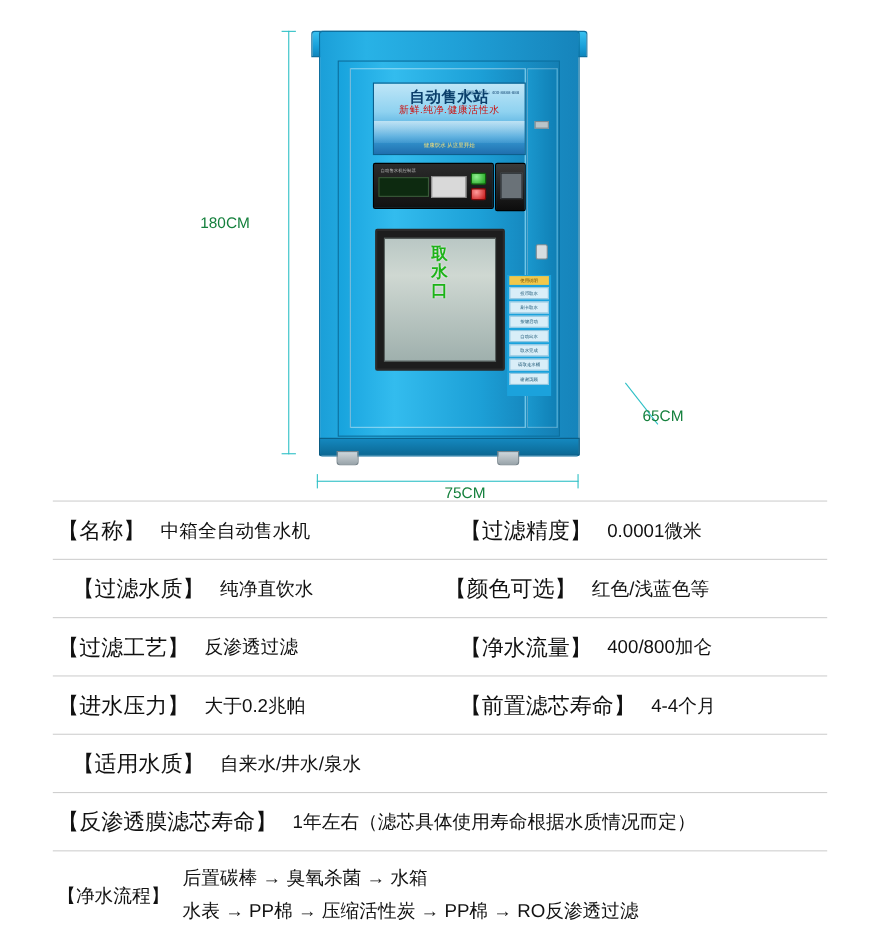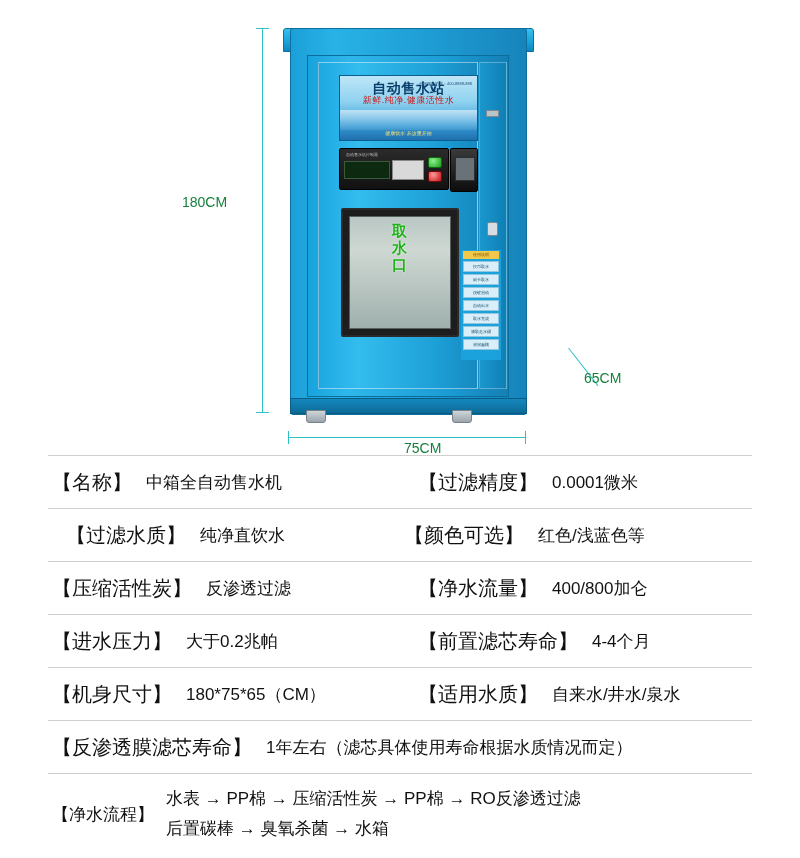--- a/index.html
+++ b/index.html
@@ -463,61 +463,57 @@
       <span class="spec-val">纯净直饮水</span>
     </div>
     <div class="spec-cell">
       <span class="spec-key">【颜色可选】</span>
       <span class="spec-val">红色/浅蓝色等</span>
     </div>
   </div>
 
   <div class="spec-row">
     <div class="spec-cell">
-      <span class="spec-key">【压缩活性炭】</span>
+      <span class="spec-key">【过滤工艺】</span>
       <span class="spec-val">反渗透过滤</span>
     </div>
     <div class="spec-cell right">
       <span class="spec-key">【净水流量】</span>
       <span class="spec-val">400/800加仑</span>
     </div>
   </div>
 
   <div class="spec-row">
     <div class="spec-cell">
       <span class="spec-key">【进水压力】</span>
       <span class="spec-val">大于0.2兆帕</span>
     </div>
     <div class="spec-cell right">
       <span class="spec-key">【前置滤芯寿命】</span>
       <span class="spec-val">4-4个月</span>
     </div>
   </div>
 
   <div class="spec-row">
-    <div class="spec-cell">
-      <span class="spec-key">【机身尺寸】</span>
-      <span class="spec-val">180*75*65（CM）</span>
-    </div>
     <div class="spec-cell right">
       <span class="spec-key">【适用水质】</span>
       <span class="spec-val">自来水/井水/泉水</span>
     </div>
   </div>
 
   <div class="spec-row full">
     <div class="spec-cell">
       <span class="spec-key">【反渗透膜滤芯寿命】</span>
       <span class="spec-val">1年左右（滤芯具体使用寿命根据水质情况而定）</span>
     </div>
   </div>
 
   <div class="spec-row flow">
     <div class="spec-cell">
       <span class="flow-key">【净水流程】</span>
       <span class="flow-lines">
+        <div class="flow-line">后置碳棒 → 臭氧杀菌 → 水箱</div>
         <div class="flow-line">水表 → PP棉 → 压缩活性炭 → PP棉 → RO反渗透过滤</div>
-        <div class="flow-line">后置碳棒 → 臭氧杀菌 → 水箱</div>
       </span>
     </div>
   </div>
 
 </div>
 
 </body></html>

